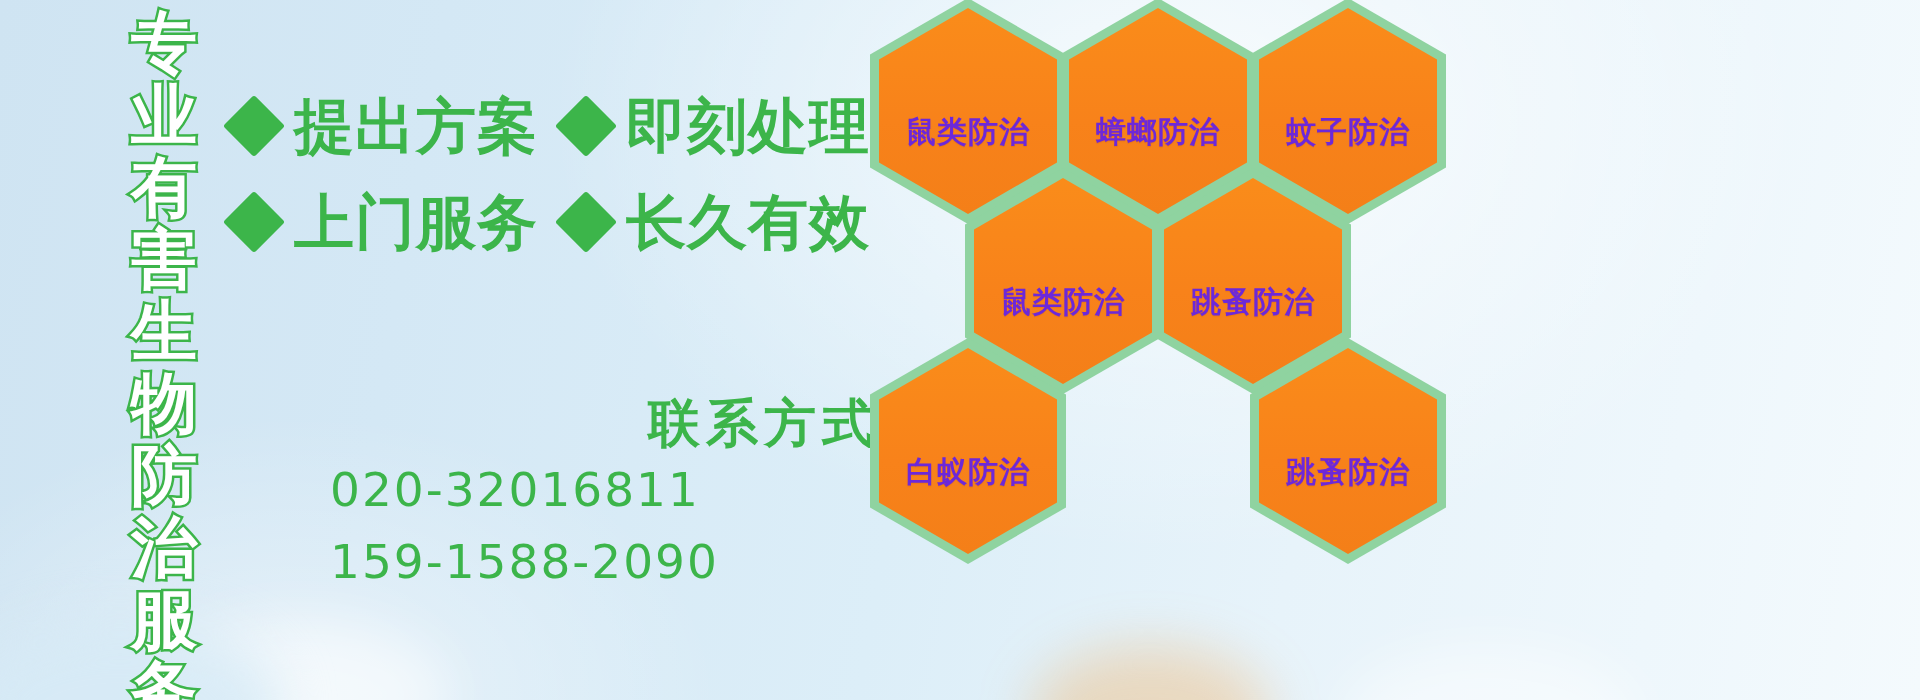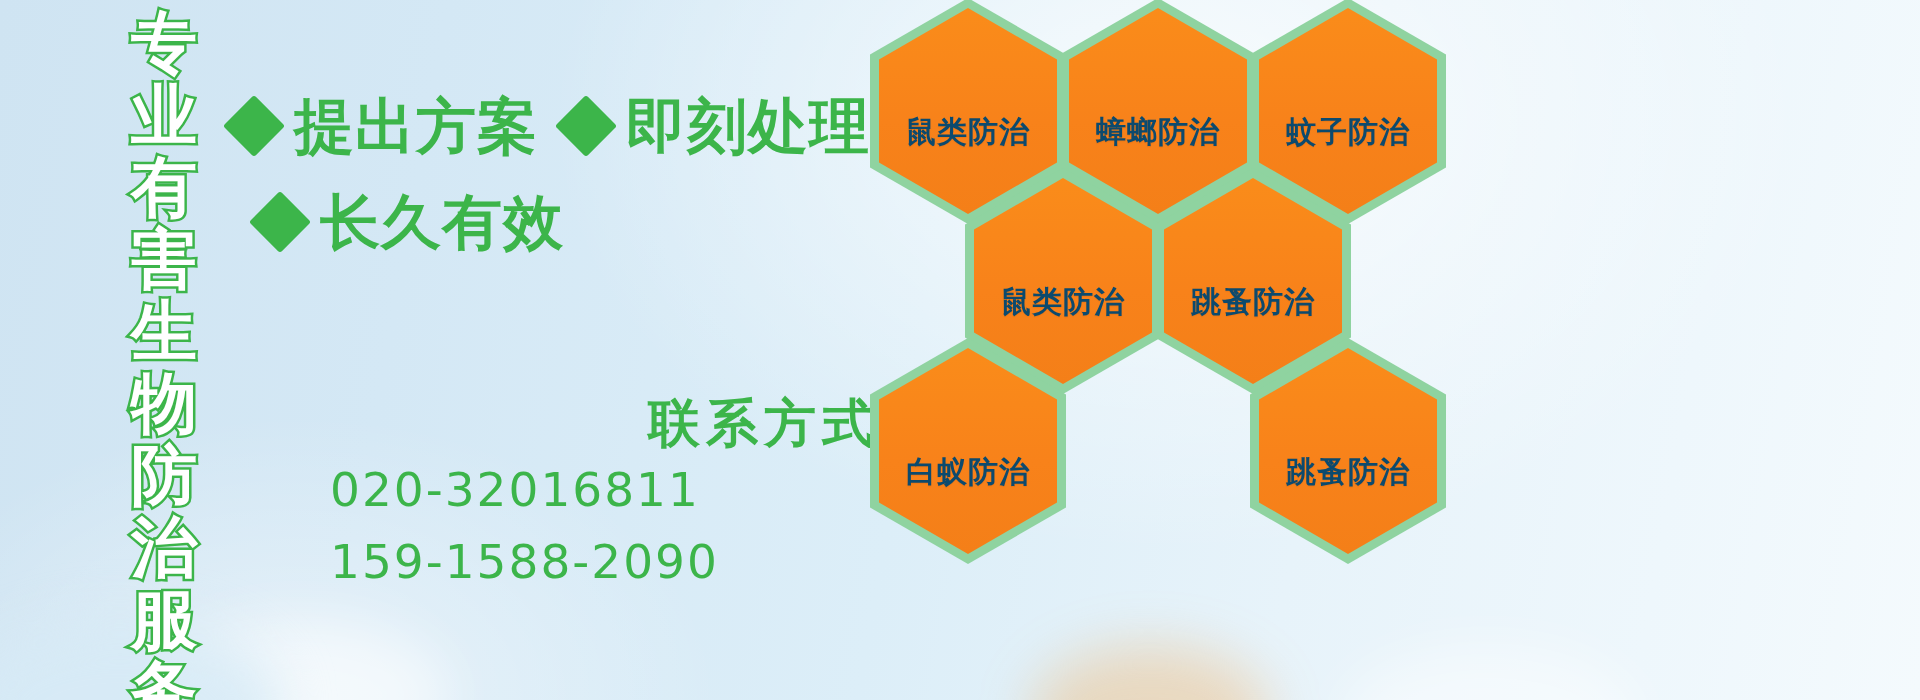--- a/index.html
+++ b/index.html
@@ -71,21 +71,21 @@
     display:flex;align-items:center;justify-content:center;
     clip-path:polygon(50% 0%,100% 25%,100% 75%,50% 100%,0% 75%,0% 25%);
     background:#8fd3a0;
   }
   .hex .inner{
     position:absolute;left:9px;top:10px;width:178px;height:206px;
     clip-path:polygon(50% 0%,100% 25%,100% 75%,50% 100%,0% 75%,0% 25%);
     background:linear-gradient(180deg,#fa8c1a 0%,#f8821a 55%,#f47f18 100%);
   }
   .hex .hex-label{
-    position:relative;z-index:2;color:#0c4a6e;font-weight:bold;
+    position:relative;z-index:2;color:#6d28d9;font-weight:bold;
     font-size:30px;letter-spacing:1px;white-space:nowrap;
     font-family:"DejaVu Sans","Liberation Sans",sans-serif;
     text-shadow:0 1px 1px rgba(180,80,0,0.18);
     margin-top:43px;
   }
   
   .hex.r1{top:6px;}
   .hex.r1.c1{left:8px;}
   .hex.r1.c2{left:198px;}
   .hex.r1.c3{left:388px;}
@@ -128,20 +128,24 @@
         <span class="diamond"></span>
         <span class="feat-label">提出方案</span>
       </div>
       <span class="feat-gap"></span>
       <div class="feat-item">
         <span class="diamond"></span>
         <span class="feat-label">即刻处理</span>
       </div>
     </div>
     <div class="feat-row">
+      <div class="feat-item">
+        <span class="diamond"></span>
+        <span class="feat-label">上门服务</span>
+      </div>
       <span class="feat-gap"></span>
       <div class="feat-item">
         <span class="diamond"></span>
         <span class="feat-label">长久有效</span>
       </div>
     </div>
   </div>
 
   <div id="contact">
     <div id="contact-title">联系方式</div>

